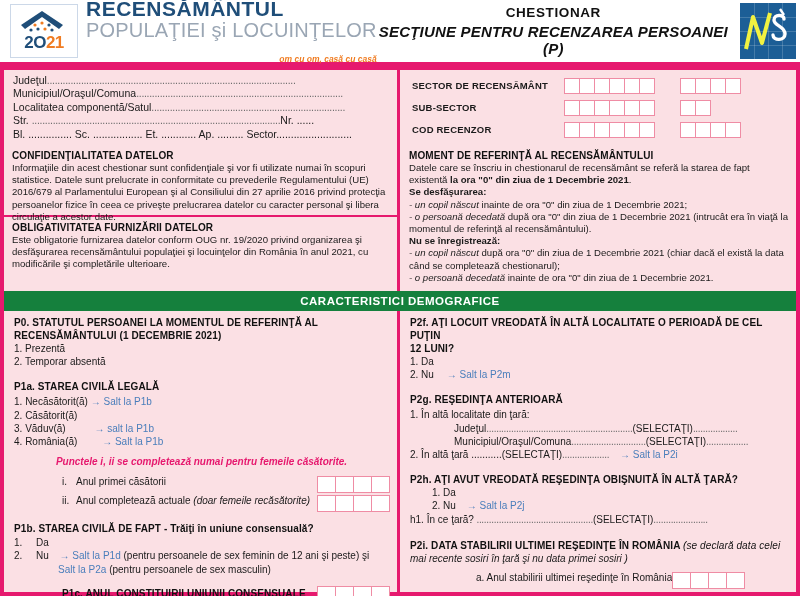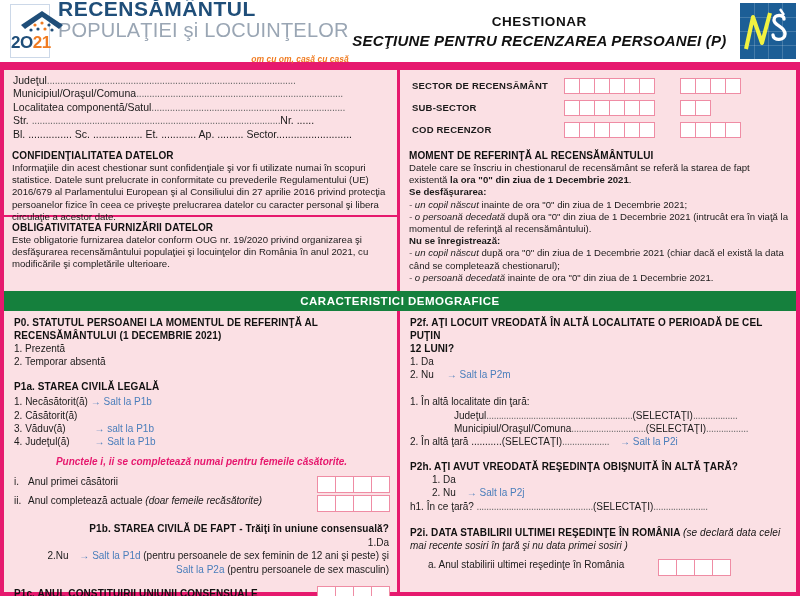--- a/index.html
+++ b/index.html
@@ -18,21 +18,21 @@
 
   
   .header {
     position: relative;
     height: 62px;
     background: #ffffff;
     display: flex;
     align-items: center;
   }
   .logo-box {
-    width: 40px; height: 54px;
+    width: 68px; height: 54px;
     margin-left: 10px;
     border: 1px solid #ccd8e8;
     background: #fff;
     position: relative;
     flex: none;
   }
   .logo-2021 {
     position: absolute;
     left: 0; right: 0; bottom: 4px;
     text-align: center;
@@ -170,20 +170,21 @@
   .jump { color: #4a7ebb; }
   .note-pink {
     color: #e6196e; font-style: italic; font-weight: bold;
     font-size: 10px; line-height: 13px;
   }
   .ital { font-style: italic; }
 
   .row-box {
     display: flex; align-items: flex-start;
     justify-content: space-between;
+    margin-left: 48px;
   }
   .boxes4 { display: flex; flex: none; margin-top: 1px; }
   .boxes4 .cell {
     width: 19px; height: 17px;
     border: 1px solid #ef8ca4; background: #fff;
     margin-right: -1px;
   }
   .mono-ind { display: inline-block; width: 14px; }
   .mono-ind2 { display: inline-block; width: 22px; }
   .indent { padding-left: 22px; }
@@ -372,21 +373,21 @@
             <span>2.</span>
             <span>Căsătorit(ă)</span>
           </div>
           <div class="q-opt">
             <span>3.</span>
             <span>Văduv(ă)</span>
             <span class="jump" style="margin-left:26px;">→ salt la P1b</span>
           </div>
           <div class="q-opt">
             <span>4.</span>
-            <span>Judeţul(ă)</span>
+            <span>România(ă)</span>
             <span class="jump" style="margin-left:22px;">→ Salt la P1b</span>
           </div>
           <div class="note-pink" style="text-align:center;margin-top:7px;">Punctele i, ii se completează numai pentru femeile căsătorite.</div>
         </div>
 
         <div class="q" style="padding-top:4px;">
           <div class="row-box">
             <div class="q-opt">
               <span class="mono-ind">i.</span><span>Anul primei căsătorii</span>
             </div>
@@ -404,21 +405,21 @@
             </div>
             <div class="boxes4">
               <span class="cell"></span>
                 <span class="cell"></span>
                 <span class="cell"></span>
                 <span class="cell"></span>
             </div>
           </div>
         </div>
 
-        <div class="q" style="padding-top:7px;text-align:right;">
+        <div class="q" style="padding-top:7px;">
           <div class="q-title">P1b. STAREA CIVILĂ DE FAPT - Trăiţi în uniune consensuală?</div>
           <div class="q-opt" style="margin-top:1px;">
             <span class="mono-ind2">1.</span><span>Da</span>
           </div>
           <div class="q-opt">
             <span class="mono-ind2">2.</span><span>Nu</span>
             <span class="jump" style="margin-left:8px;">→ Salt la P1d</span><span> (pentru persoanele de sex feminin de 12 ani şi peste) şi</span>
           </div>
           <div class="q-opt indent2">
             <span class="jump">Salt la P2a</span><span> (pentru persoanele de sex masculin)</span>
@@ -445,20 +446,21 @@
           <div class="q-title">P2f. AŢI LOCUIT VREODATĂ ÎN ALTĂ LOCALITATE O PERIOADĂ DE CEL PUŢIN</div>
           <div class="q-title">12 LUNI?</div>
           <div class="q-opt">1. Da</div>
           <div class="q-opt">
             <span>2. Nu</span>
             <span class="jump" style="margin-left:10px;text-align:right;">→ Salt la P2m</span>
           </div>
         </div>
 
         <div class="q" style="padding-top:9px;">
+          <div class="q-title">P2g. REŞEDINŢA ANTERIOARĂ</div>
           <div class="q-opt" style="margin-top:2px;">1.  În altă localitate din ţară:</div>
           <div class="q-opt indent2">
             <span>Judeţul</span><span class="dots">...........................................................</span><span>(SELECTAŢI)</span><span class="dots">..................</span>
           </div>
           <div class="q-opt indent2">
             <span>Municipiul/Oraşul/Comuna</span><span class="dots">..............................</span><span>(SELECTAŢI)</span><span class="dots">.................</span>
           </div>
           <div class="q-opt">
             <span>2.  În altă ţară ...........</span><span>(SELECTAŢI)</span><span class="dots">...................</span>
             <span class="jump" style="margin-left:8px;">→ Salt la P2i</span>

